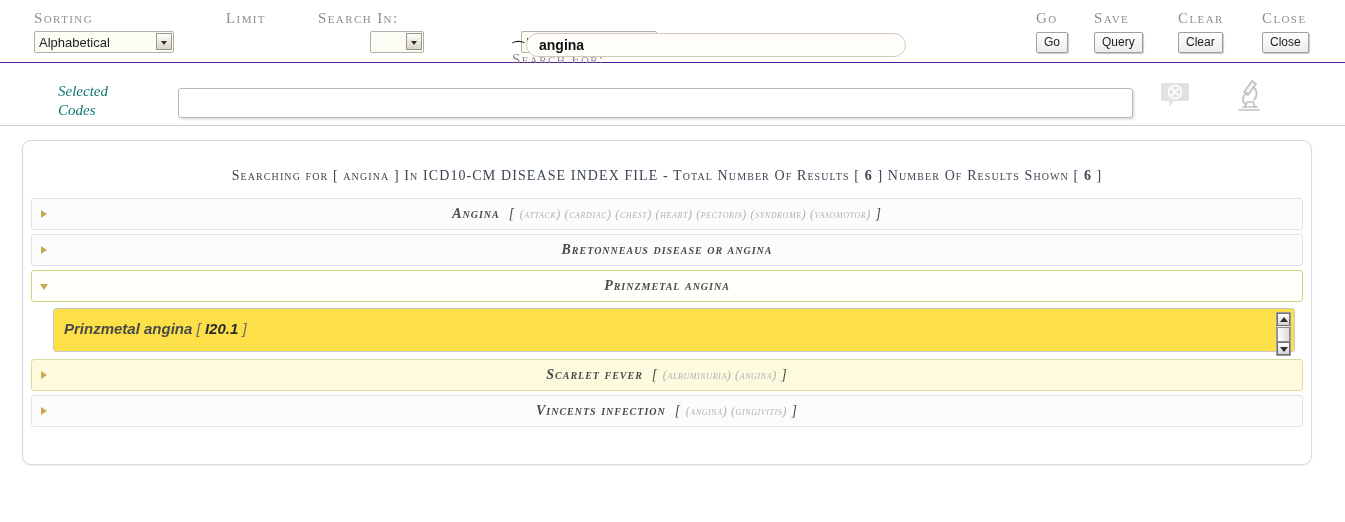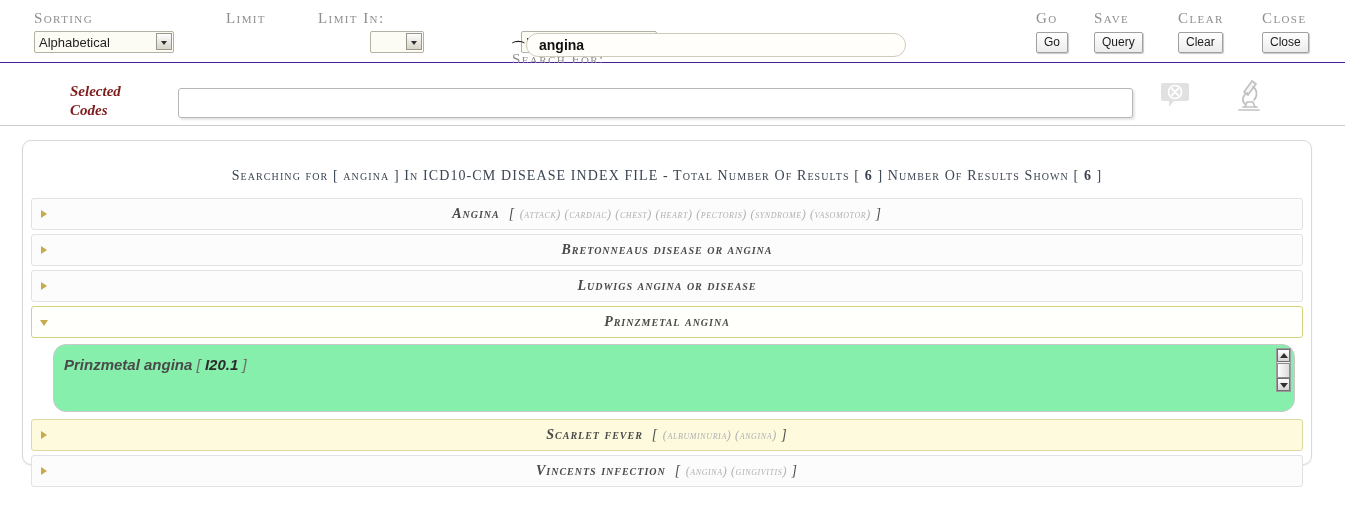--- a/index.html
+++ b/index.html
@@ -107,28 +107,27 @@
 
   
   .codesrow {
     position: relative;
     height: 62px;
     background: #ffffff;
     border-bottom: 1px solid #cccccc;
   }
   .codes-label {
     position: absolute;
-    left: 70px;
+    left: 58px;
     top: 82px;
     font-family: "Liberation Serif", serif;
     font-style: italic;
     font-size: 15px;
     line-height: 19px;
-    color: #7f1d1d;
-    font-weight: bold;
+    color: #0f766e;
   }
   .codes-input {
     position: absolute;
     left: 178px;
     top: 88px;
     width: 955px;
     height: 30px;
     box-sizing: border-box;
     background: #ffffff;
     border: 1px solid #b6b6b6;
@@ -228,25 +227,25 @@
   }
   .row.highlight {
     background: #fdfade;
     border: 1px solid #ded9a0;
   }
 
   
   .detail {
     position: relative;
     margin: 6px 8px 7px 22px;
-    height: 68px;
-    box-sizing: border-box;
-    background: #86efac;
+    height: 44px;
+    box-sizing: border-box;
+    background: #fde047;
     border: 1px solid #c9c9c9;
-    border-radius: 13px;
+    border-radius: 3px;
   }
   .detail .entry {
     position: absolute;
     left: 10px;
     top: 11px;
     font-family: "Liberation Sans", sans-serif;
     font-size: 15px;
     color: #4a4a4a;
     font-weight: bold;
   }
@@ -294,21 +293,21 @@
 </style>
 </head>
 <body>
 
 <div id="app">
 
   <div class="toolbar">
 
     <div class="tb-label" style="left:34px;">Sorting</div>
     <div class="tb-label" style="left:226px;">Limit</div>
-    <div class="tb-label" style="left:318px;">Limit In:</div>
+    <div class="tb-label" style="left:318px;">Search In:</div>
     <div class="tb-label" style="left:512px;margin-top:41px;">Search For:</div>
     <div class="tb-label" style="left:1036px;">Go</div>
     <div class="tb-label" style="left:1094px;">Save</div>
     <div class="tb-label" style="left:1178px;">Clear</div>
     <div class="tb-label" style="left:1262px;">Close</div>
 
     <div class="tb-ctrl selwrap" style="left:34px;">
       <select class="styled" style="width:140px;">
         <option>Alphabetical</option>
       </select>
@@ -384,26 +383,20 @@
         </div>
       </div>
 
       <div class="row">
         <span class="tri"></span>
         <div class="title">
           <span>Bretonneaus disease or angina</span>
         </div>
       </div>
 
-      <div class="row">
-        <span class="tri"></span>
-        <div class="title">
-          <span>Ludwigs angina or disease</span>
-        </div>
-      </div>
 
       <div class="row expanded">
         <span class="tri"></span>
         <div class="title">
           <span>Prinzmetal angina</span>
         </div>
       </div>
 
       <div class="detail">
         <div class="entry">

